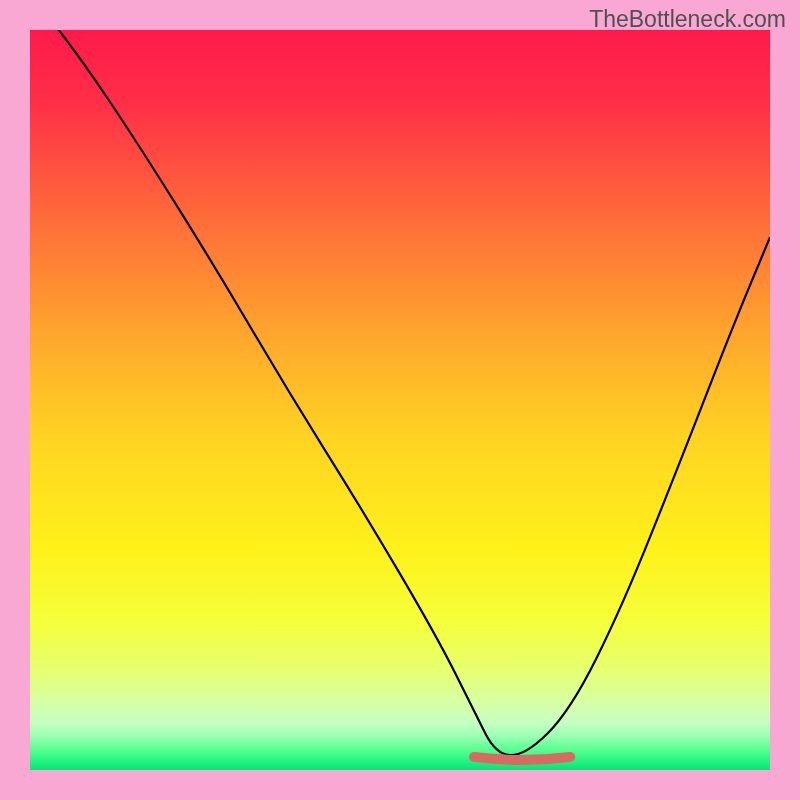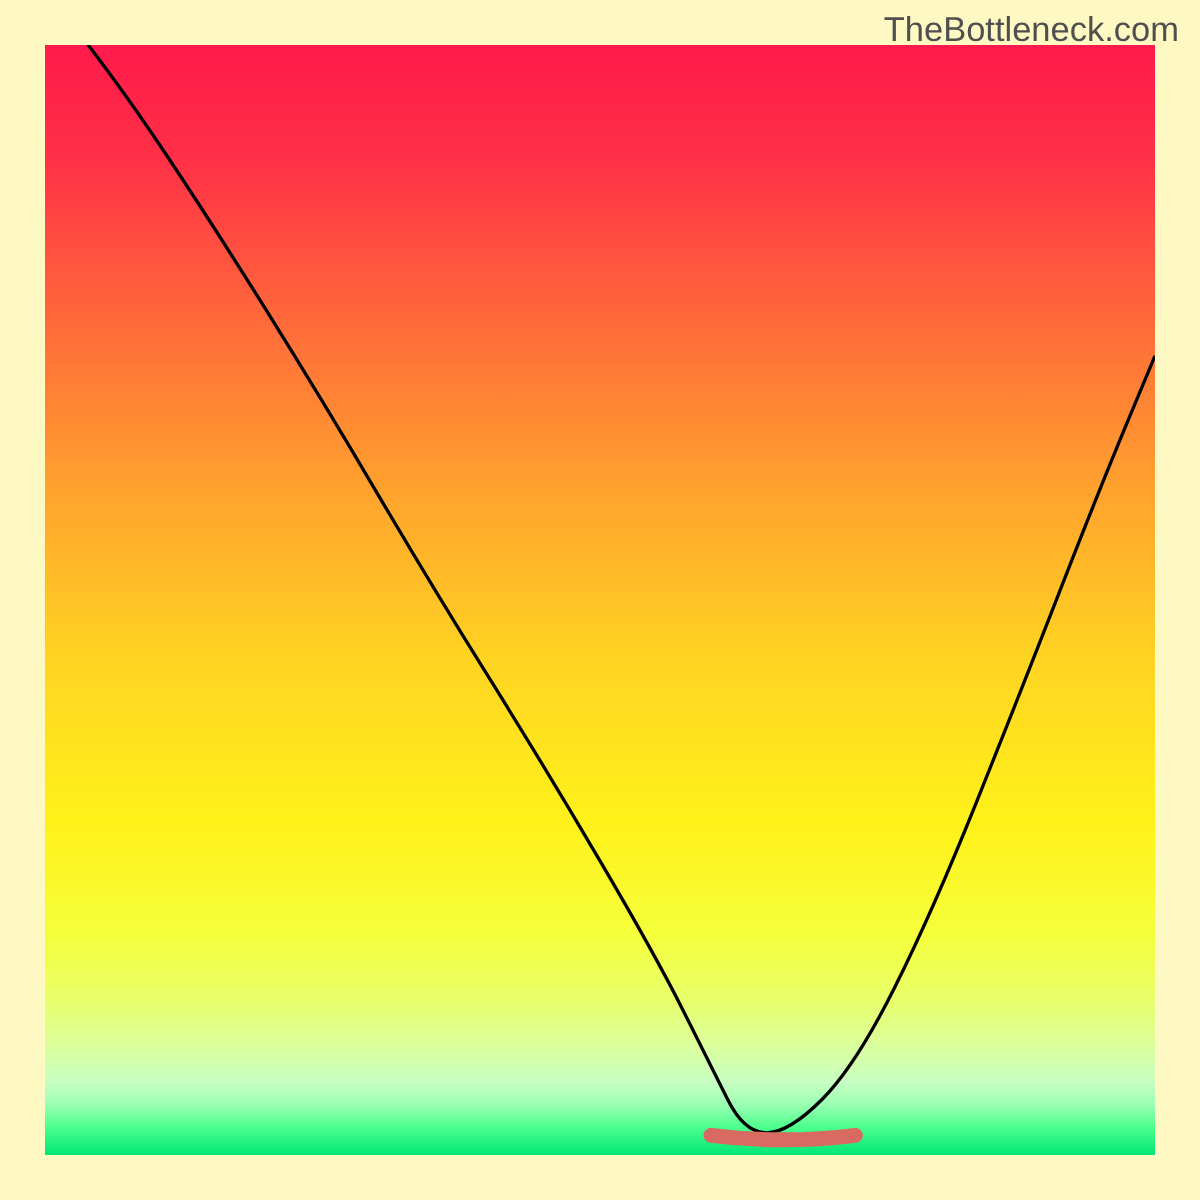--- a/index.html
+++ b/index.html
@@ -7,21 +7,21 @@
     padding: 0;
     width: 800px;
     height: 800px;
     background: #000;
     font-family: Arial, Helvetica, sans-serif;
   }
   .outer {
     position: relative;
     width: 800px;
     height: 800px;
-    background: #fef9c3;
+    background: #f9a8d4;
   }
   .attribution {
     position: absolute;
     top: 6px;
     right: 14px;
     color: #4f4f4f;
     font-size: 23px;
     font-weight: 400;
     z-index: 10;
   }

